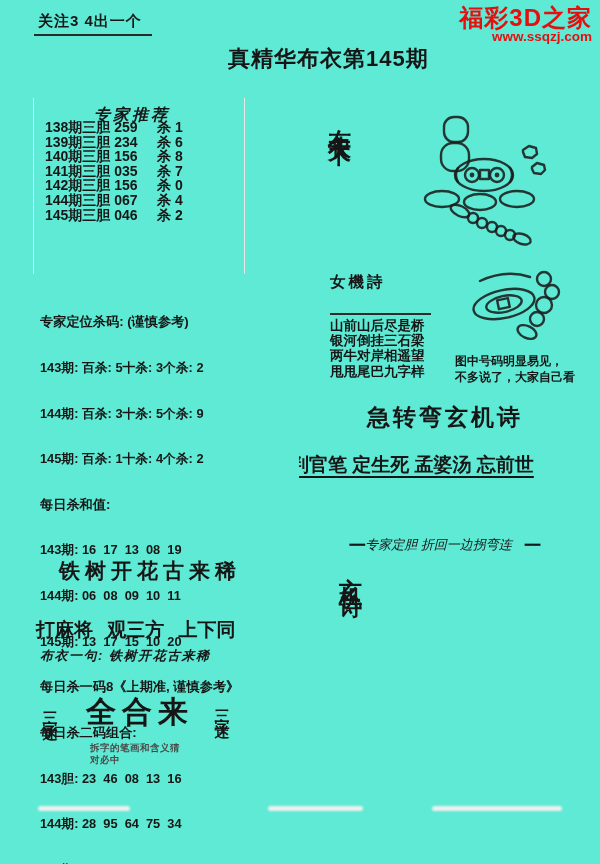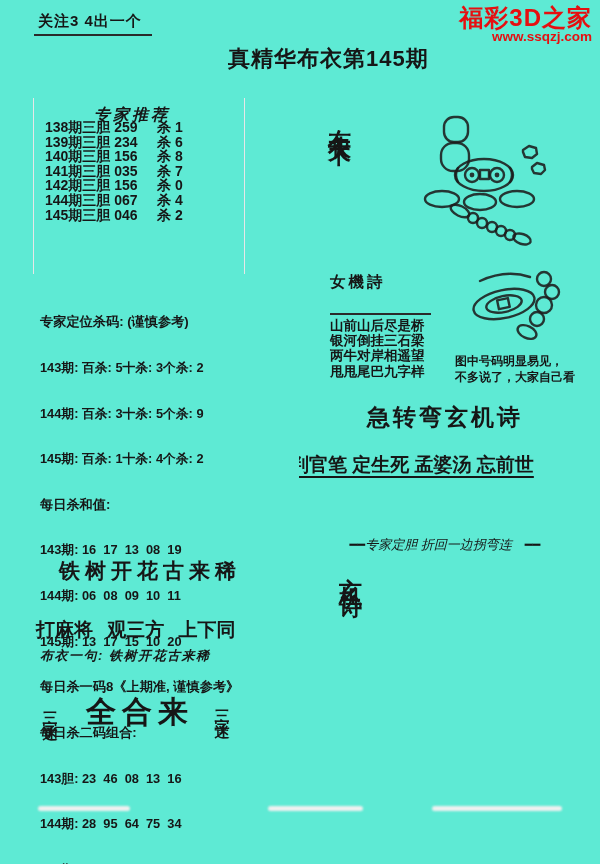--- a/index.html
+++ b/index.html
@@ -105,20 +105,24 @@
     
     
   </div>
 
   <div class="abs riddle-title">铁树开花古来稀</div>
   <div class="abs riddle-line">打麻将 观三方 上下同</div>
   <div class="abs buyi-line">布衣一句: 铁树开花古来稀</div>
   <div class="abs vert puzzle-label-left">三字迷</div>
   <div class="abs big-answer">全合来</div>
   <div class="abs vert puzzle-label-right">三字迷</div>
+  <div class="abs answer-note">
+    <div>拆字的笔画和含义猜</div>
+    <div>对必中</div>
+  </div>
 
   <div class="abs vert buyi-vert">布衣天下Ⅰ</div>
 
   <div class="doodle" style="left:420px;top:112px;">
     <svg width="135" height="155" viewBox="0 0 135 155">
       <rect x="24" y="5" width="24" height="25" rx="10"></rect>
       <rect x="21" y="31" width="28" height="28" rx="12"></rect>
       <ellipse cx="64" cy="63" rx="29" ry="16"></ellipse>
       <circle cx="52" cy="63" r="7"></circle>
         <circle class="dot" cx="52" cy="63" r="2.4"></circle>

